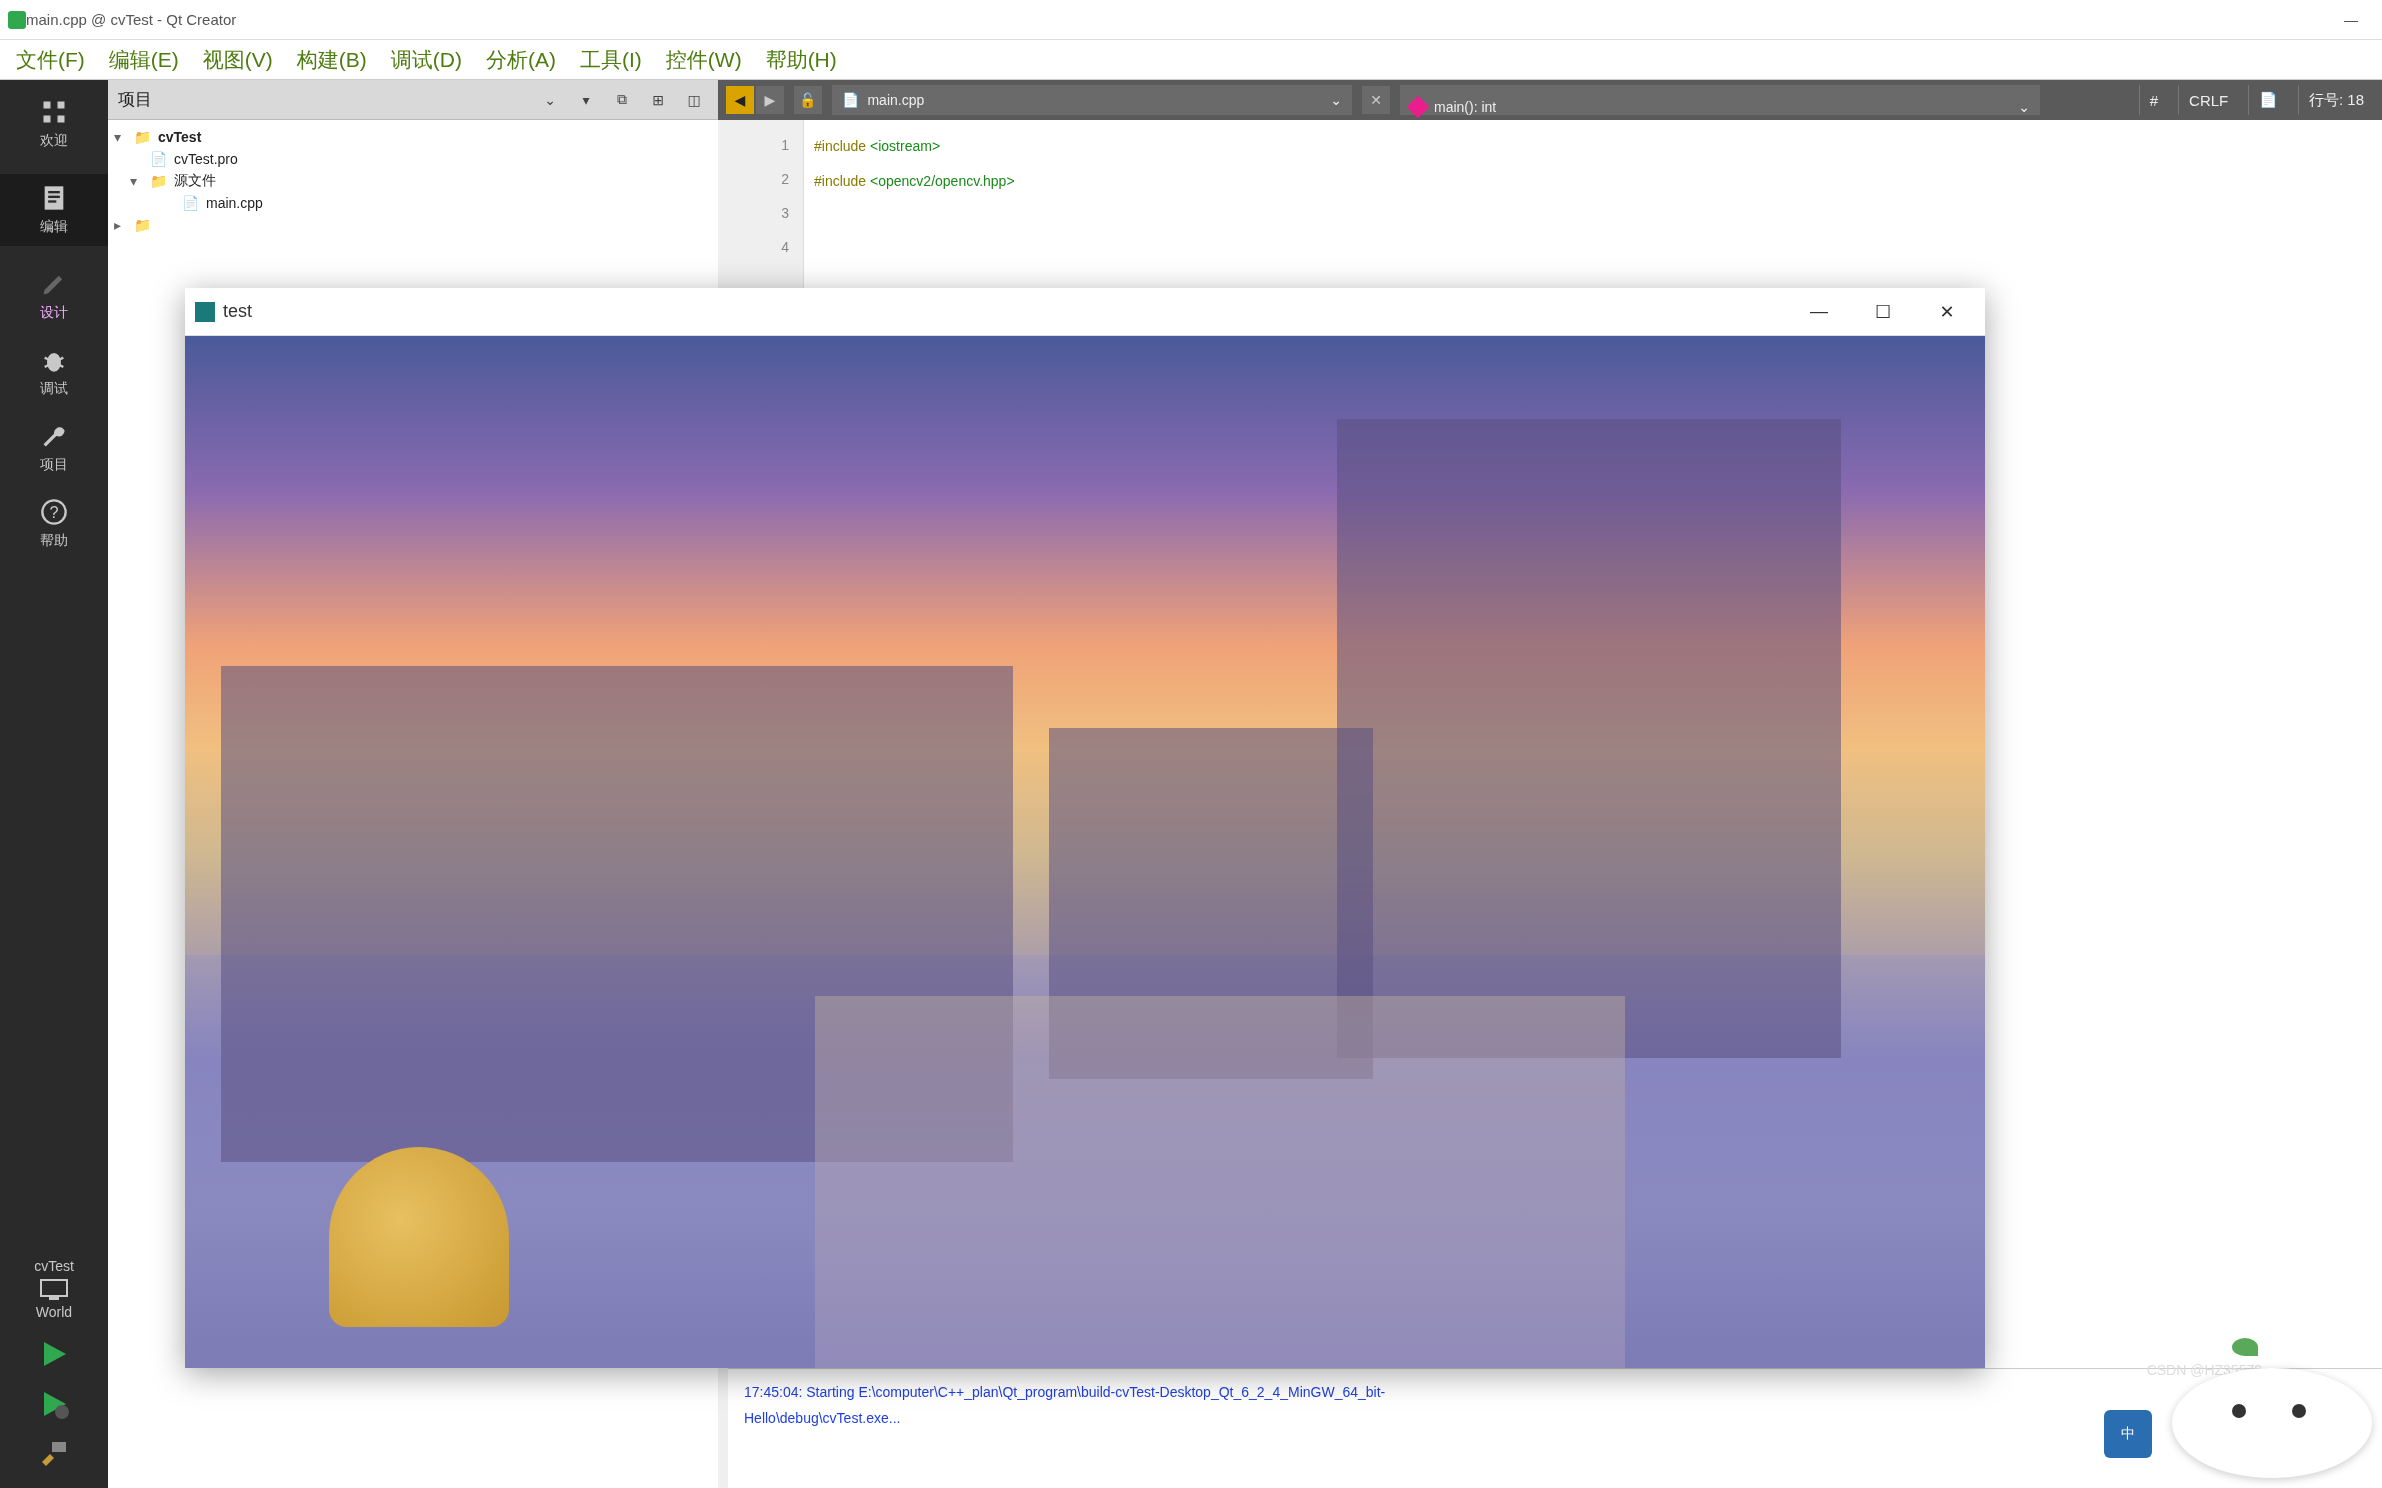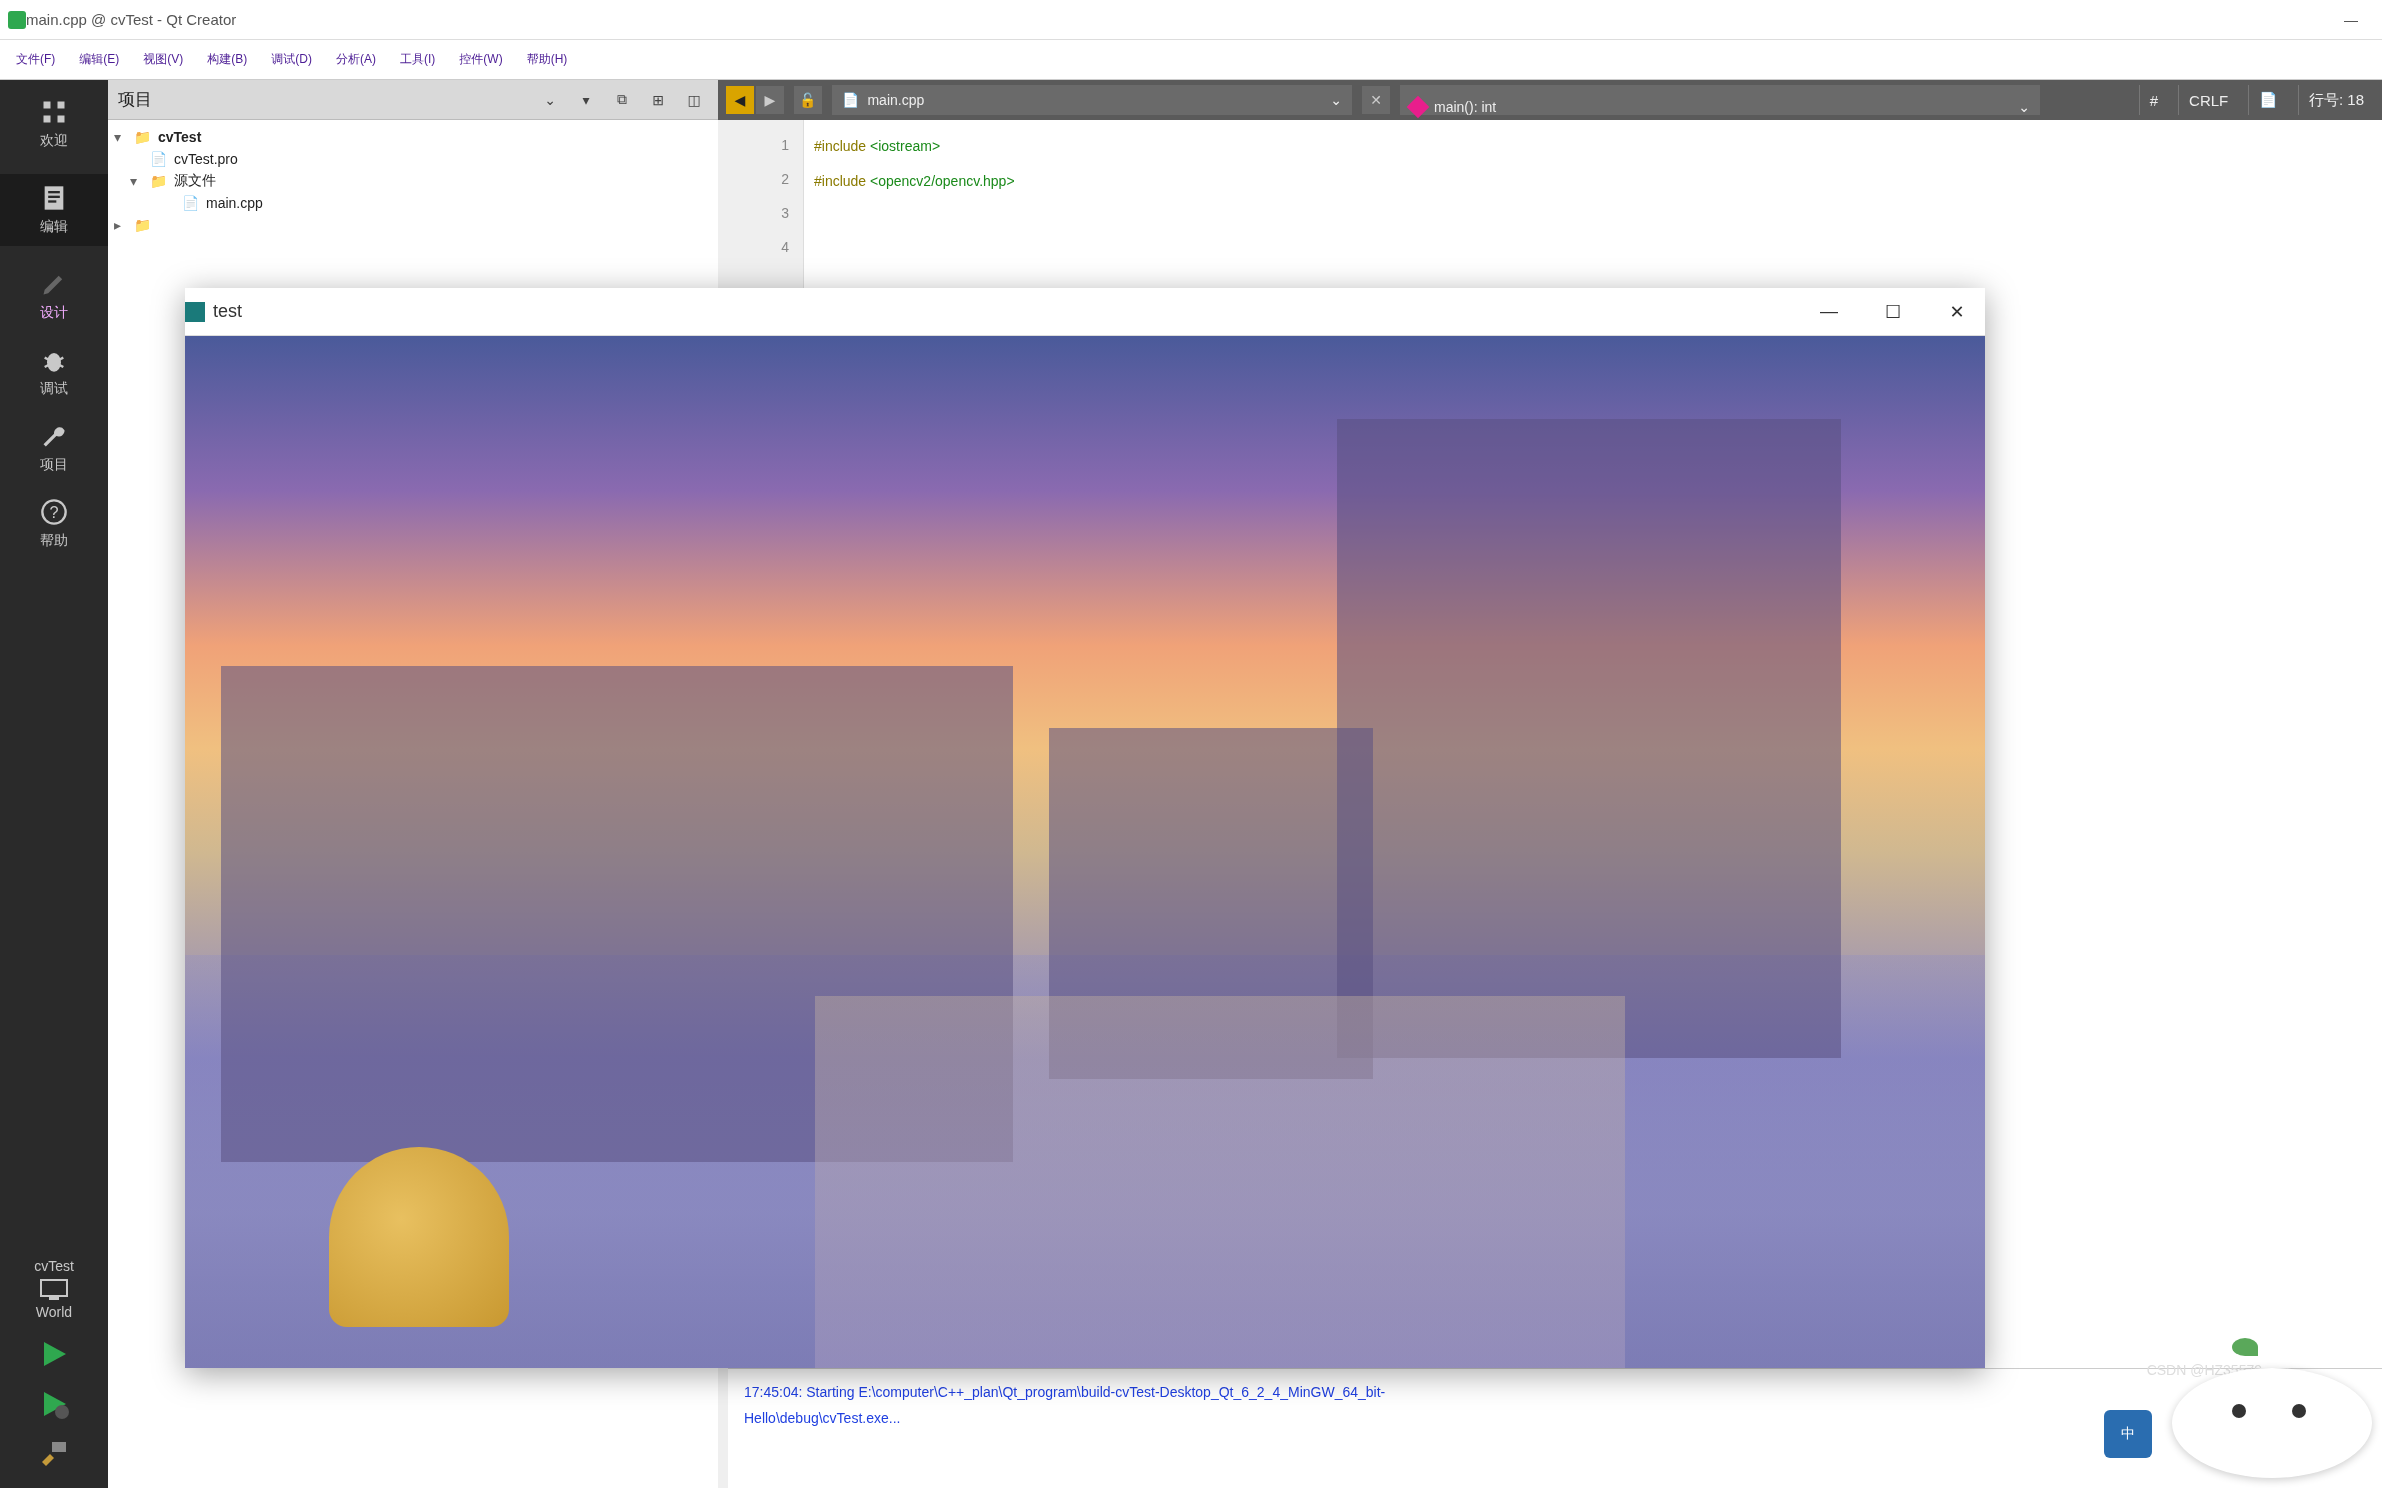--- a/index.html
+++ b/index.html
@@ -7,21 +7,21 @@
 
 
 .titlebar{height:40px;background:#fff;display:flex;align-items:center;padding:0 8px;border-bottom:1px solid #ddd}
 .titlebar .app-ico{width:18px;height:18px;background:#2fa84f;border-radius:3px}
 .titlebar .title{font-size:15px;color:#555}
 .titlebar .spacer{flex:1}
 .titlebar .winbtn{width:46px;height:30px;display:flex;align-items:center;justify-content:center;color:#555}
 
 
 .menubar{height:40px;background:#fff;display:flex;align-items:center;padding:0 6px;gap:4px;border-bottom:1px solid #ccc}
-.menubar .mi{padding:4px 10px;font-size:12px;color:#4c1d95}
+.menubar .mi{padding:4px 10px;font-size:21px;color:#4d7c0f}
 
 
 .mainrow{display:flex;height:calc(100% - 80px)}
 
 
 .actbar{width:108px;background:#2a2a2a;display:flex;flex-direction:column;align-items:center;padding-top:18px;color:#c8c8c8}
 .actbar .ai{display:flex;flex-direction:column;align-items:center;gap:6px;margin-bottom:24px;font-size:15px;cursor:pointer}
 .actbar .ai.active{background:#1c1c1c;width:100%;padding:10px 0}
 .actbar .ai svg,.actbar .ai .ico{width:28px;height:28px;fill:#c8c8c8}
 .actbar .spacer{flex:1}
@@ -57,21 +57,21 @@
 .code{flex:1;padding:8px 0 0 10px;font-family:Consolas,monospace;font-size:18px;line-height:34px;white-space:pre}
 .kw{color:#8a7a00}.inc{color:#1a8a1a}
 
 
 .outpane{position:absolute;left:728px;right:0;bottom:0;height:120px;background:#fff;border-top:1px solid #ccc;padding:10px 16px;font-family:Consolas,monospace;font-size:17px;line-height:26px}
 .outpane .blue{color:#1f3fe0;font-weight:400}
 .outpane .txt{color:#222}
 
 
 .imgwin{position:absolute;left:185px;top:288px;width:1800px;height:1080px;background:#fff;box-shadow:0 6px 30px rgba(0,0,0,.35)}
-.imgwin .bar{height:48px;background:#fff;border-bottom:1px solid #ddd;display:flex;align-items:center;padding:0 0;gap:8px}
+.imgwin .bar{height:48px;background:#fff;border-bottom:1px solid #ddd;display:flex;align-items:center;padding:0 10px;gap:8px}
 .imgwin .bar .ico{width:20px;height:20px;background:#1a7a7a}
 .imgwin .bar .t{font-size:18px;color:#333}
 .imgwin .bar .spacer{flex:1}
 .imgwin .bar .wb{width:56px;height:36px;display:flex;align-items:center;justify-content:center;color:#333;font-size:18px}
 .imgwin .img{width:100%;height:calc(100% - 48px);background:linear-gradient(180deg,#4a5a9a 0%,#8a6ab0 15%,#f0a278 30%,#f0c080 40%,#d0b890 50%,#8a86c0 70%,#9a98c8 85%,#8886b8 100%);position:relative;overflow:hidden}
 .imgwin .img::before{content:"";position:absolute;left:0;right:0;bottom:0;height:40%;background:linear-gradient(180deg,rgba(140,140,200,.3),rgba(120,120,180,.7))}
 .imgwin .img .bld{position:absolute;background:rgba(90,80,130,.55)}
 .imgwin .img .b1{right:8%;top:8%;width:28%;height:62%}
 .imgwin .img .b2{left:2%;top:32%;width:44%;height:48%}
 .imgwin .img .b3{left:48%;top:38%;width:18%;height:34%}

